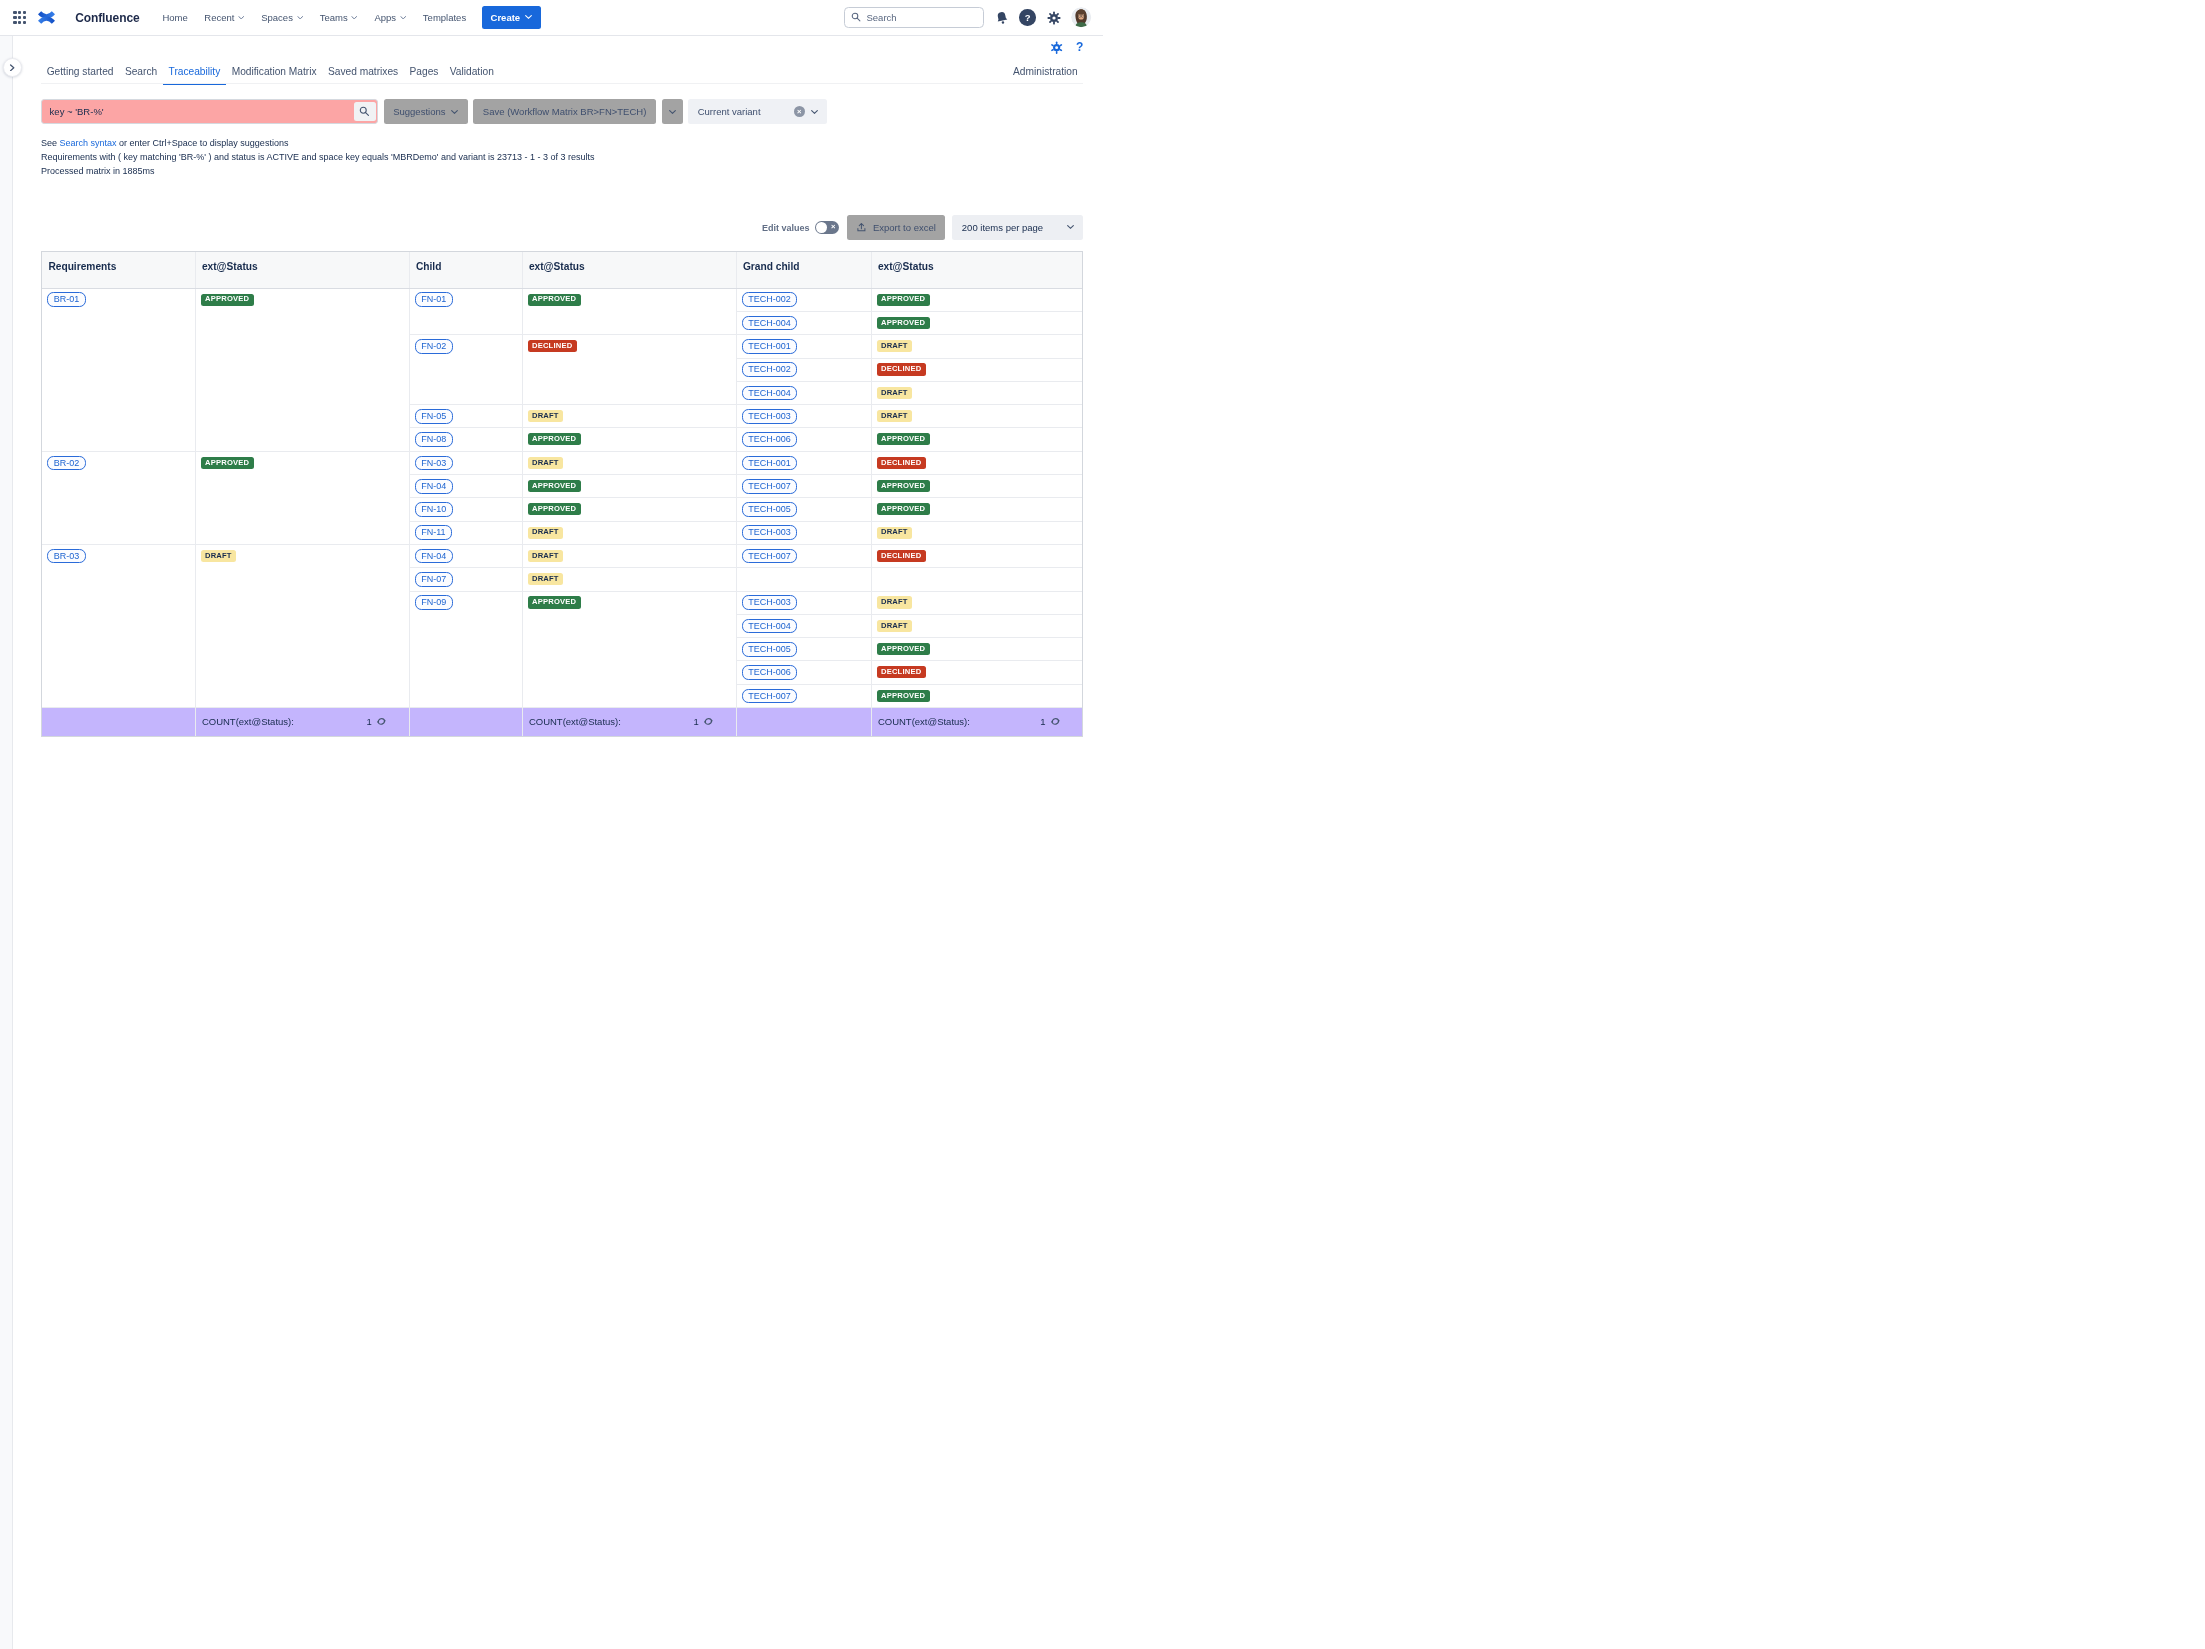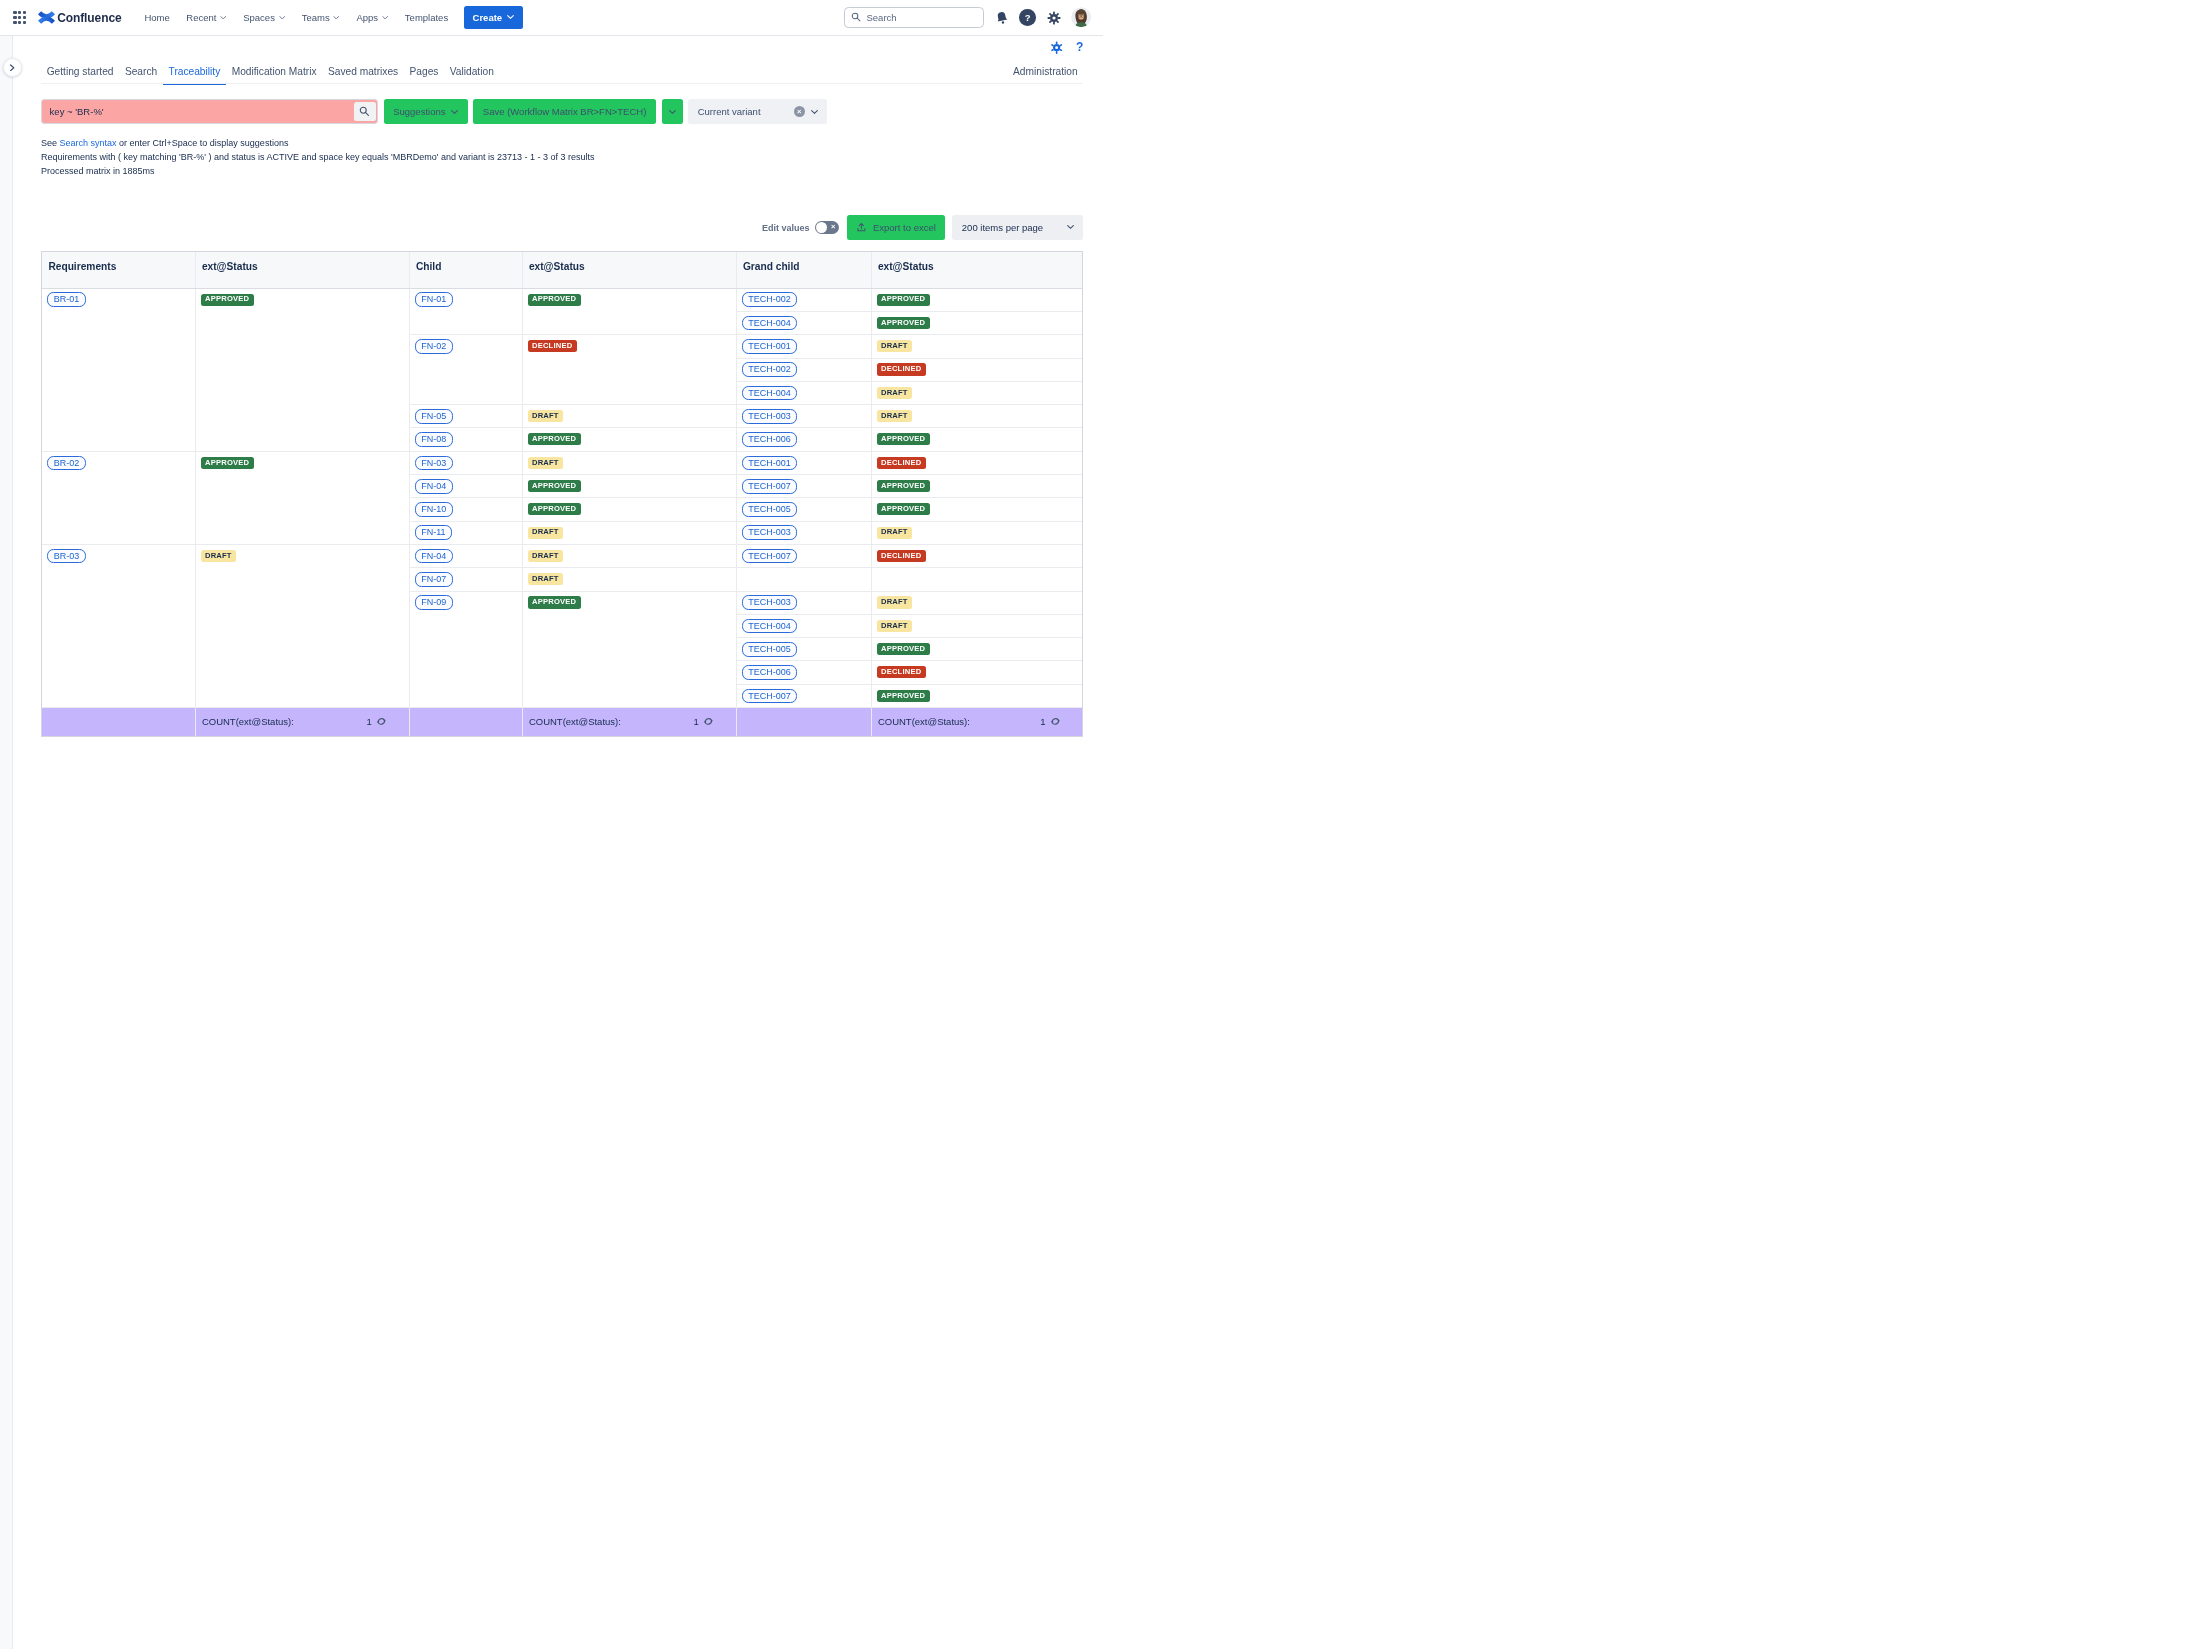--- a/index.html
+++ b/index.html
@@ -6,21 +6,21 @@
   html,body { width:1103px; height:825px; background:#fff; overflow:hidden;
               font-family:"Liberation Sans", sans-serif; color:#172B4D; }
 
   
   .topnav { height:36px; display:flex; align-items:center; padding:0 11.4px 0 9px;
             border-bottom:0.6px solid #E4E6EB; position:relative; z-index:5; background:#fff; }
   .grid-btn { width:21.6px; height:21.6px; display:flex; align-items:center; justify-content:center;
               border-radius:2.5px; cursor:pointer; }
   .grid-ic { display:grid; grid-template-columns:repeat(3,3.2px); grid-template-rows:repeat(3,3.2px); gap:1.6px; }
   .grid-ic i { background:#44546F; border-radius:1px; }
-  .brand { display:flex; align-items:center; gap:2px; margin:0 16.5px 0 7.6px; }
+  .brand { display:flex; align-items:center; gap:20px; margin:0 16.5px 0 7.6px; }
   .brand-name { font-size:12px; font-weight:700; color:#1E2A4A; letter-spacing:-0.1px; }
   .nav-items { display:flex; align-items:center; gap:3.8px; }
   .nav-item { display:flex; align-items:center; gap:3.8px; padding:5.1px 6.4px; border-radius:2.5px;
               font-size:9.5px; font-weight:500; color:#44546F; cursor:pointer; }
   .create-btn { margin-left:9px; height:23.5px; display:flex; align-items:center; gap:5.1px;
                 background:#1868DB; color:#fff; font-size:9.5px; font-weight:600;
                 border:none; border-radius:2.5px; padding:0 9px; cursor:pointer; }
   .topnav-right { margin-left:auto; display:flex; align-items:center; gap:9.5px; }
   .nav-search { width:140px; height:21.6px; border:0.6px solid #C6CCD6; border-radius:4.4px;
                 display:flex; align-items:center; gap:5.1px; padding:0 6.4px; background:#fff; }
@@ -49,21 +49,21 @@
   .tab.active { color:#1868DB; border-bottom-color:#1868DB; }
   .tab.admin { margin-left:auto; }
 
   
   .toolbar { display:flex; align-items:center; margin-top:15.3px; gap:5.7px; }
   .query-wrap { position:relative; width:337px; height:25px; }
   .query-input { width:100%; height:100%; border:1.3px solid #D5D9DF; border-radius:3.2px; background:#fca5a5;
                  font-size:9.5px; color:#172B4D; padding:0 30.5px 0 7.6px; font-family:inherit; }
   .query-search-btn { position:absolute; right:2.5px; top:2.5px; width:21.6px; height:19.7px; background:#F1F2F4;
                       border:none; border-radius:2.5px; display:flex; align-items:center; justify-content:center; cursor:pointer; }
-  .btn { height:25px; background:#22c55e; border:none; border-radius:2.5px; color:#3F4F6E;
+  .btn { height:25px; background:#a3a3a3; border:none; border-radius:2.5px; color:#3F4F6E;
          font-size:9.5px; font-weight:500; font-family:inherit; display:flex; align-items:center;
          gap:5.7px; padding:0 9.5px; cursor:pointer; white-space:nowrap; }
   .btn.icon-only { padding:0 7px; }
   .variant-btn { background:#EFF1F5; width:139px; justify-content:space-between; }
   .variant-right { display:flex; align-items:center; gap:5.7px; }
   .clear-circle { width:11.4px; height:11.4px; border-radius:50%; background:#8C95A5; color:#fff;
                   font-size:7.6px; font-weight:700; display:flex; align-items:center; justify-content:center; }
 
   
   .hints { margin-top:14.6px; font-size:9px; color:#172B4D; }

